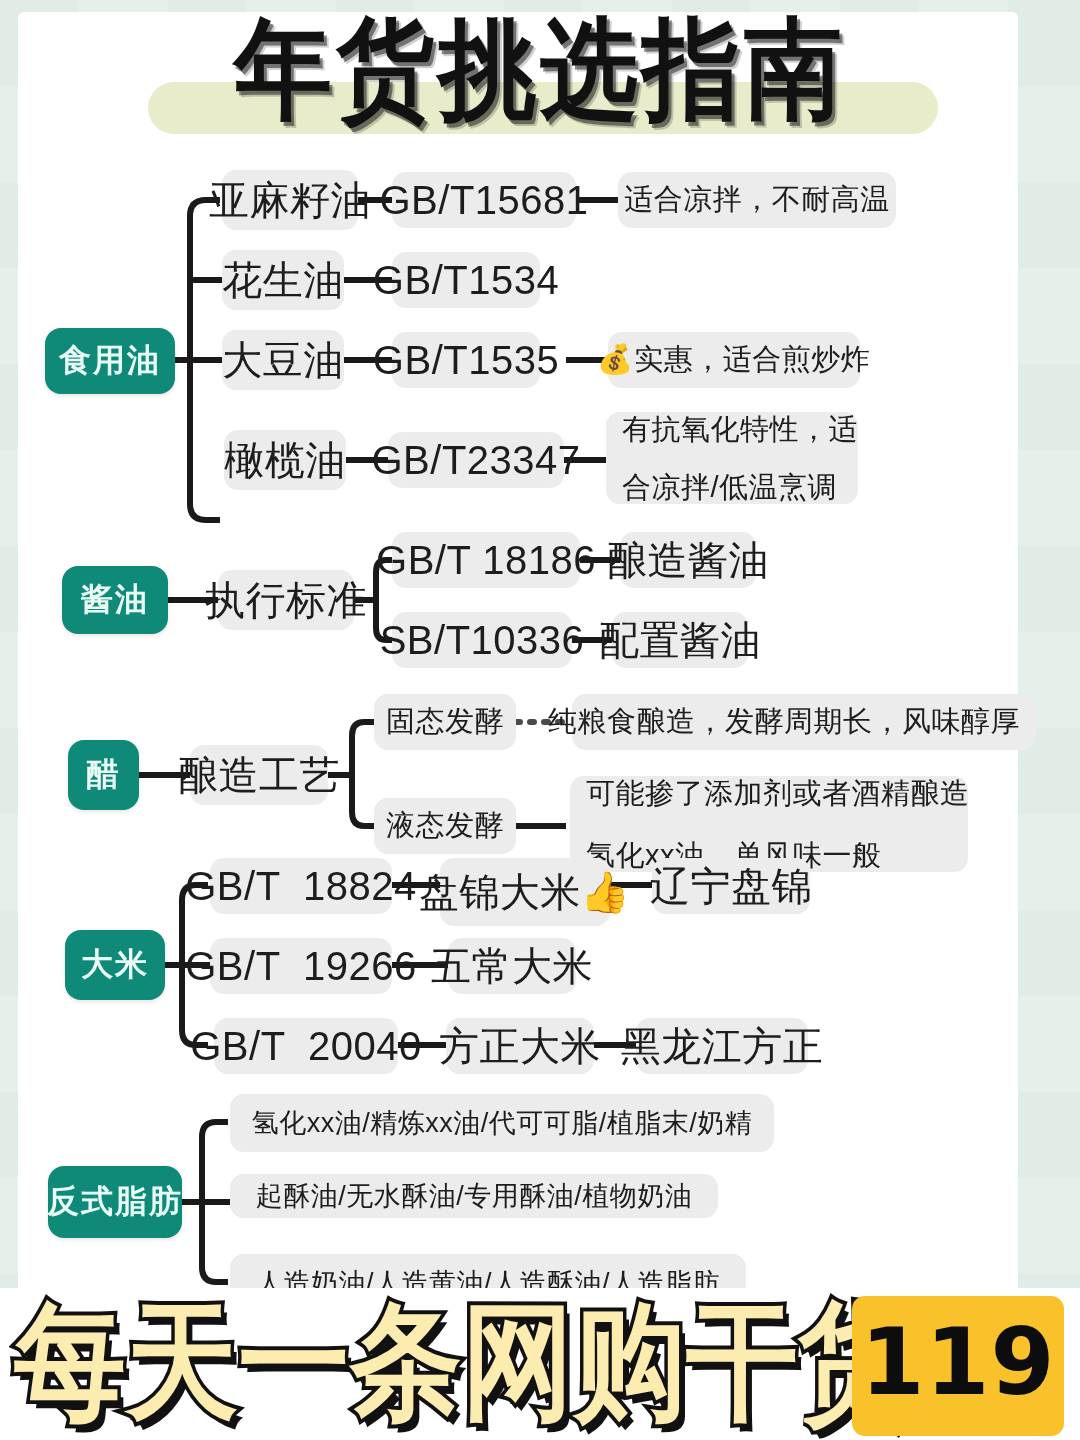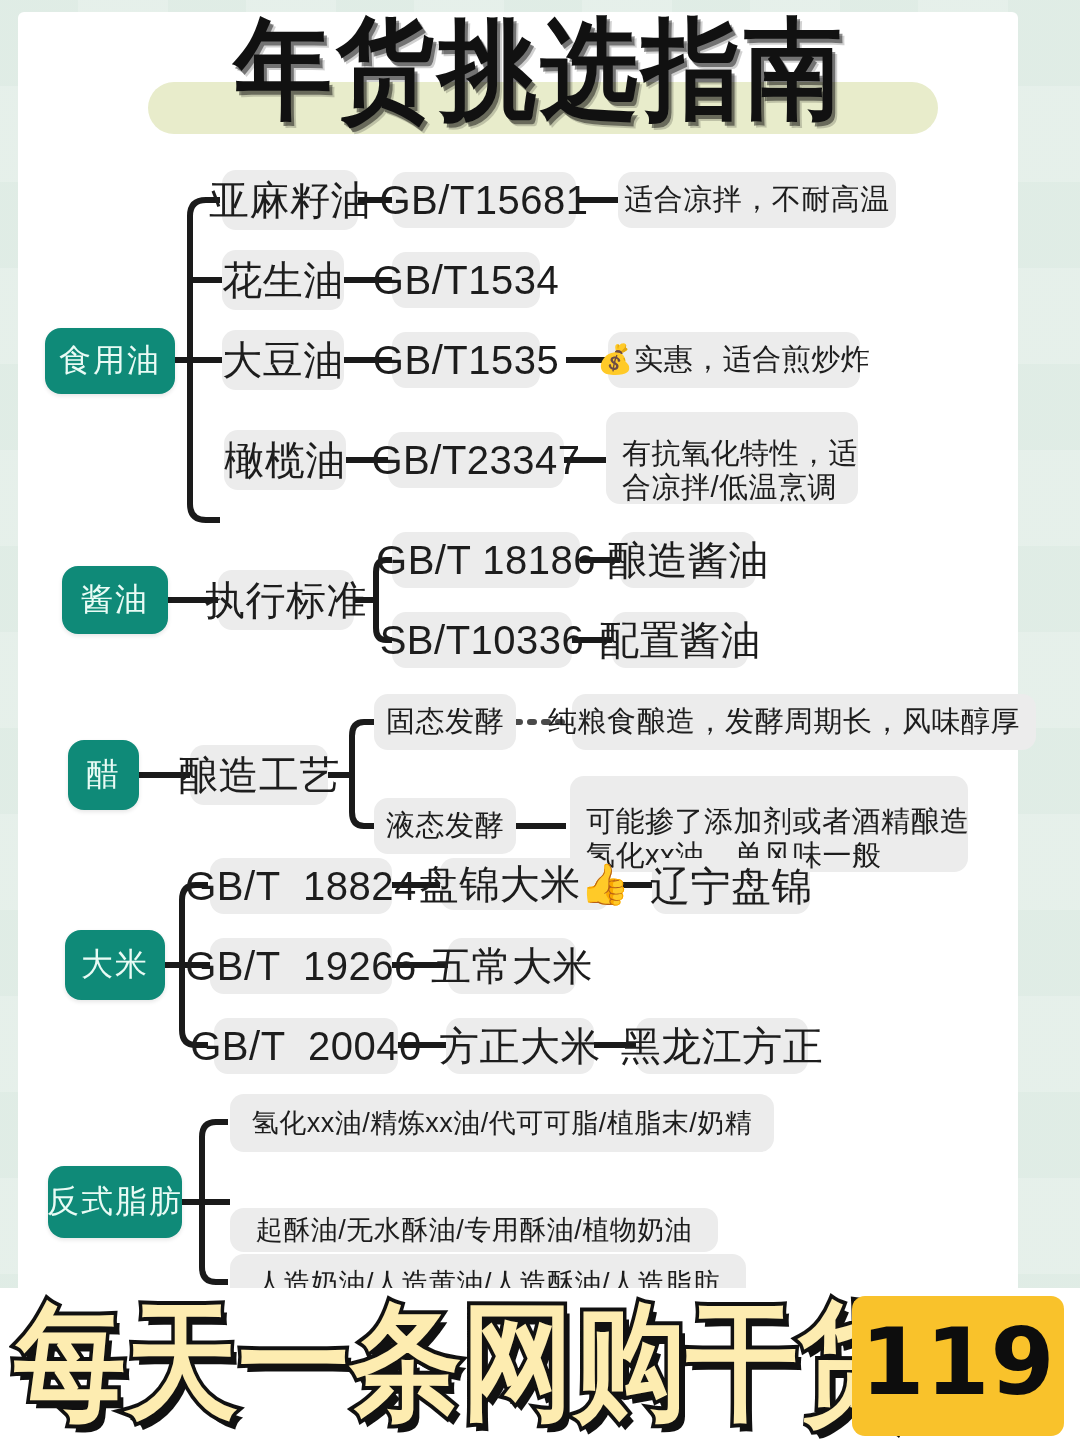--- a/index.html
+++ b/index.html
@@ -102,41 +102,41 @@
     justify-content: center;
     white-space: pre;
   }
 
   
   .root {
     background: #0f8a78;
     border-radius: 16px;
     color: #e9fbf5;
     font-size: 32px;
-    font-weight: 400;
+    font-weight: 700;
     letter-spacing: 2px;
     box-shadow: 0 2px 4px rgba(0,0,0,0.10);
   }
 
   
   .pill {
     background: #ececec;
     border-radius: 14px;
     color: #1d1d1d;
     font-size: 40px;
     font-weight: 500;
     padding: 0 16px;
     letter-spacing: 0.5px;
   }
   .pill.sm  { font-size: 29px; }
   .pill.xs  { font-size: 27px; }
   .pill.two {
     flex-direction: column;
     align-items: flex-start;
-    justify-content: flex-end;
+    justify-content: space-between;
     line-height: 1.18;
   }
 
   
   #banner {
     position: absolute;
     left: 0;
     top: 1288px;
     width: 1080px;
     height: 152px;
@@ -330,21 +330,21 @@
     <span>氢化xx油　单风味一般</span>
   </div>
 
   <div class="node root" style="left:65px; top:930px; width:100px; height:70px;">
     <span>大米</span>
   </div>
 
   <div class="node pill" style="left:210px; top:858px; width:182px; height:56px;">
     <span>GB/T  18824</span>
   </div>
-  <div class="node pill emoji" style="left:440px; top:858px; width:170px; height:52px;">
+  <div class="node pill emoji" style="left:440px; top:858px; width:170px; height:68px;">
     <span>盘锦大米👍</span>
   </div>
   <div class="node pill" style="left:652px; top:858px; width:158px; height:56px;">
     <span>辽宁盘锦</span>
   </div>
 
   <div class="node pill" style="left:210px; top:938px; width:182px; height:56px;">
     <span>GB/T  19266</span>
   </div>
   <div class="node pill" style="left:448px; top:938px; width:128px; height:56px;">
@@ -361,21 +361,21 @@
     <span>黑龙江方正</span>
   </div>
 
   <div class="node root" style="left:48px; top:1166px; width:134px; height:72px;">
     <span>反式脂肪</span>
   </div>
 
   <div class="node pill xs" style="left:230px; top:1094px; width:544px; height:58px;">
     <span>氢化xx油/精炼xx油/代可可脂/植脂末/奶精</span>
   </div>
-  <div class="node pill xs" style="left:230px; top:1208px; width:488px; height:44px;">
+  <div class="node pill xs" style="left:230px; top:1174px; width:488px; height:44px;">
     <span>起酥油/无水酥油/专用酥油/植物奶油</span>
   </div>
   <div class="node pill xs" style="left:230px; top:1254px; width:516px; height:58px;">
     <span>人造奶油/人造黄油/人造酥油/人造脂肪</span>
   </div>
 
 </div>
 
 <div id="banner">
   <div id="banner-text">每天一条网购干货</div>

